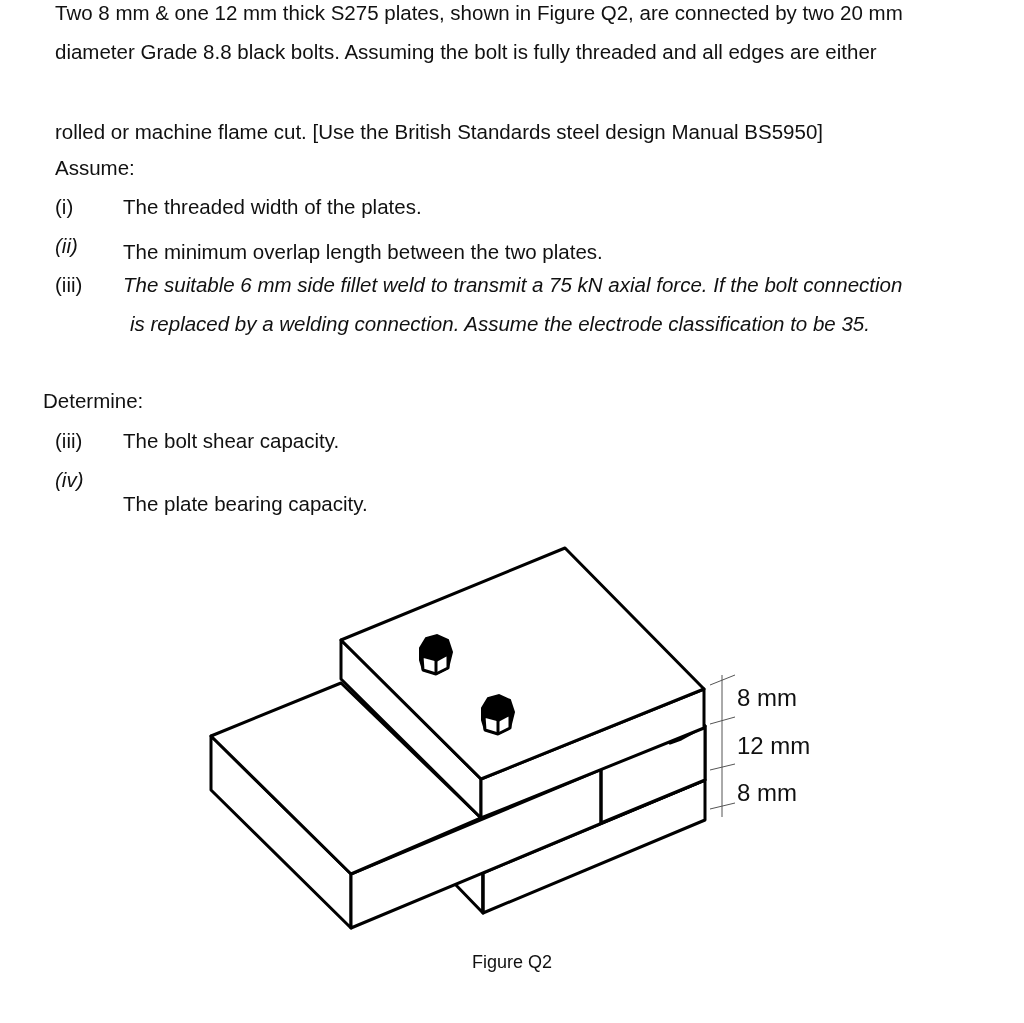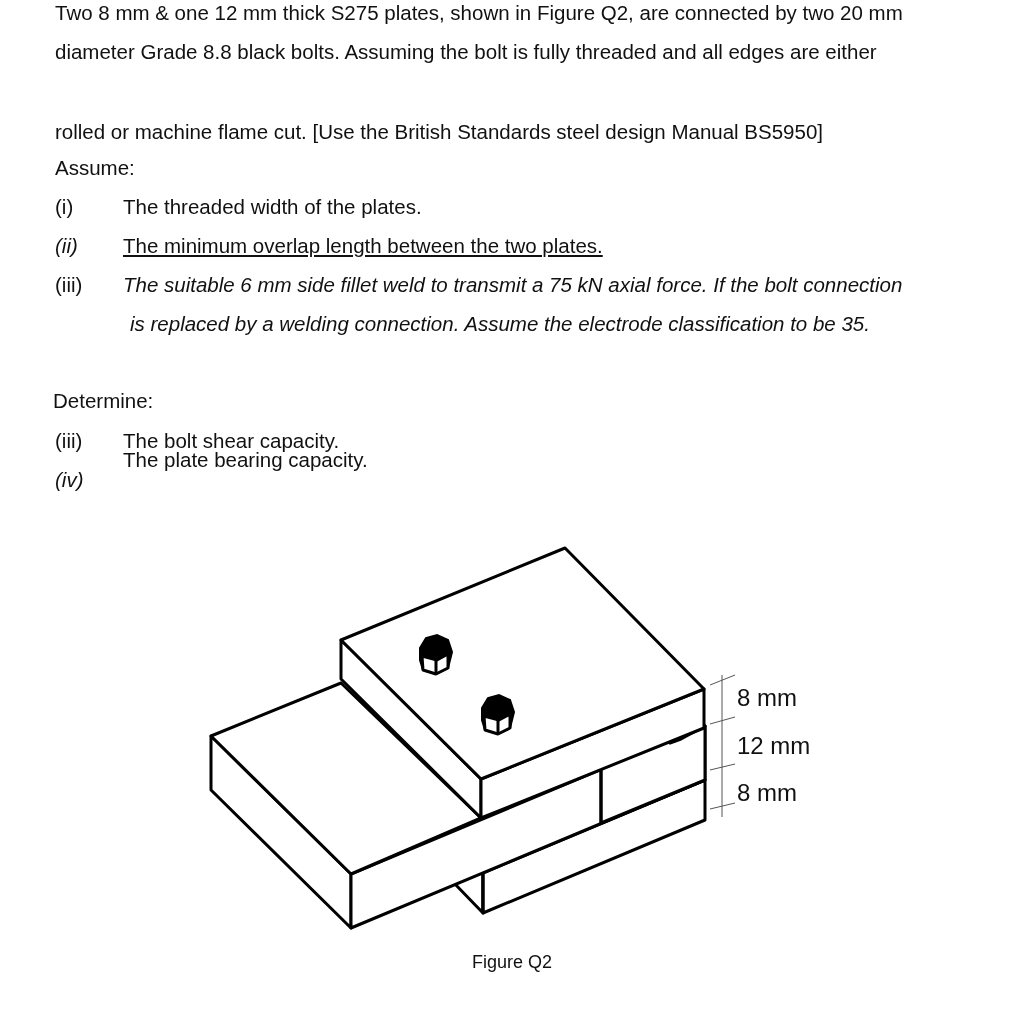--- a/index.html
+++ b/index.html
@@ -19,33 +19,33 @@
 <div class="line" style="left:55px; top:1px;">Two 8 mm &amp; one 12 mm thick S275 plates, shown in Figure Q2, are connected by two 20 mm</div>
 <div class="line" style="left:55px; top:40px;">diameter Grade 8.8 black bolts. Assuming the bolt is fully threaded and all edges are either</div>
 <div class="line" style="left:55px; top:79px;margin-top:41px;">rolled or machine flame cut. [Use the British Standards steel design Manual BS5950]</div>
 
 <div class="line" style="left:55px; top:156px;">Assume:</div>
 
 <div class="line num" style="top:195px;">(i)</div>
 <div class="line item" style="top:195px;">The threaded width of the plates.</div>
 
 <div class="line num" style="top:234px;font-style:italic;">(ii)</div>
-<div class="line item" style="top:234px;text-decoration:underline;">The minimum overlap length between the two plates.</div>
+<div class="line item" style="top:240px;">The minimum overlap length between the two plates.</div>
 
 <div class="line num" style="top:273px;">(iii)</div>
 <div class="line item" style="top:273px;font-style:italic;">The suitable 6 mm side fillet weld to transmit a 75 kN axial force. If the bolt connection</div>
 <div class="line cont" style="top:312px;font-style:italic;">is replaced by a welding connection. Assume the electrode classification to be 35.</div>
 
-<div class="line" style="left:53px; top:389px;">Determine:</div>
+<div class="line" style="left:43px; top:389px;">Determine:</div>
 
 <div class="line num" style="top:429px;">(iii)</div>
 <div class="line item" style="top:429px;">The bolt shear capacity.</div>
 
 <div class="line num" style="top:468px;font-style:italic;">(iv)</div>
-<div class="line item" style="top:448px;">The plate bearing capacity.</div>
+<div class="line item" style="top:492px;">The plate bearing capacity.</div>
 
 <svg id="figure" width="1024" height="1023" viewBox="0 0 1024 1023">
   <g fill="#ffffff" stroke="#000000" stroke-width="3" stroke-linejoin="round">
 
     <g>
       <polygon points="453,882 483,913 483,873 453,842"></polygon>
       <polygon points="483,873 705,780 705,820 483,913"></polygon>
       <line x1="483" y1="873" x2="483" y2="913"></line>
     </g>
 

